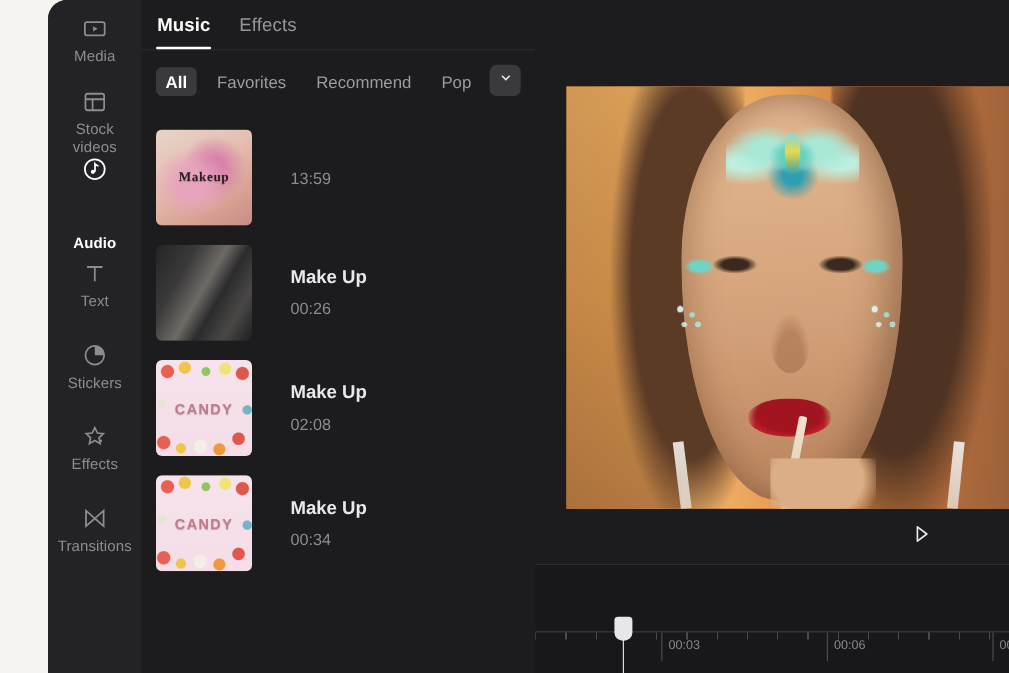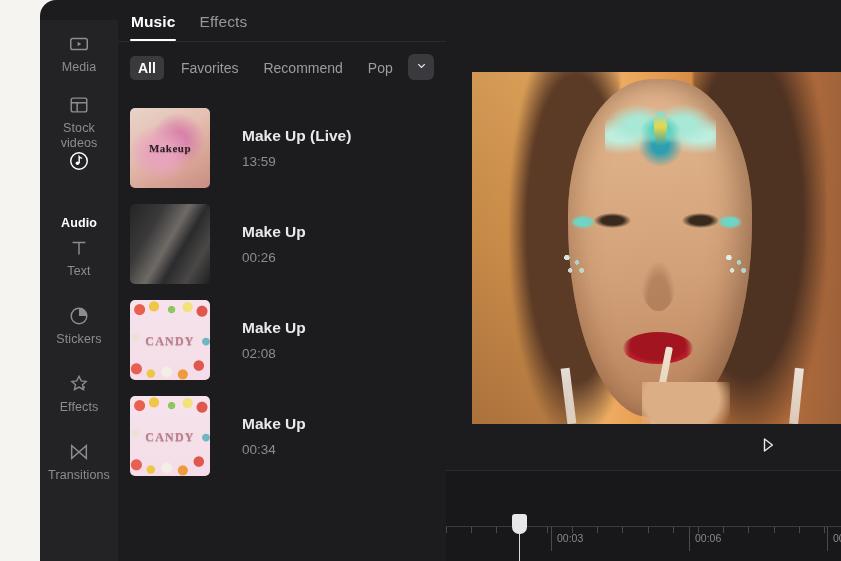--- a/index.html
+++ b/index.html
@@ -54,21 +54,20 @@
     display: flex;
   }
 
   
   .rail {
     width: 78px; flex: 0 0 78px;
     background: #232326;
     padding-top: 0;
     display: flex; flex-direction: column; align-items: center;
     gap: 0px;
-    margin-top: 20px;
   }
   .rail-item {
     width: 78px; height: 68px;
     display: flex; flex-direction: column; align-items: center; justify-content: center;
     gap: 5px;
     color: #8c8d91;
     cursor: pointer;
     user-select: none;
   }
   .rail-item.active { color: #ffffff; gap: 44px; }
@@ -140,21 +139,21 @@
     display: flex; align-items: center; gap: 32px;
     padding: 8px 12px; height: 96px; cursor: pointer;
   }
   .thumb {
     width: 80px; height: 80px; flex: 0 0 80px; border-radius: 5px;
     overflow: hidden; position: relative;
   }
   .thumb .thumb-cap {
     position: absolute; left: 0; right: 0; top: 42%;
     text-align: center; font-size: 10px; letter-spacing: .5px;
-    font-weight: 700; text-shadow: 0 1px 1px rgba(0,0,0,.25); font-family: Liberation Serif, serif;
+    font-weight: 700; text-shadow: 0 1px 1px rgba(0,0,0,.25);
   }
   
   .art-makeup-live {
     background:
       radial-gradient(ellipse at 38% 56%, #e8a3bd 0 16%, rgba(232,163,189,0) 46%),
       radial-gradient(ellipse at 60% 40%, #d77fa8 0 12%, rgba(215,127,168,0) 40%),
       linear-gradient(150deg, #e8d4c9 0%, #e5bfb2 40%, #d9a596 70%, #c98d85 100%);
   }
   .art-makeup-live .thumb-cap { color: #2a1f22; font-family: "Liberation Serif", serif; font-size: 11px; }
   .art-brushes {
@@ -471,21 +470,20 @@
         </div>
       </div>
 
       <div class="track-list">
 
         <div class="track">
           <div class="thumb art-makeup-live">
             <div class="thumb-cap">Makeup</div>
           </div>
           <div class="track-meta">
-            <div class="track-title">Make Up (Live)</div>
             <div class="track-dur">13:59</div>
           </div>
         </div>
 
         <div class="track">
           <div class="thumb art-brushes">
             <div class="thumb-cap"></div>
           </div>
           <div class="track-meta">
             <div class="track-title">Make Up</div>

